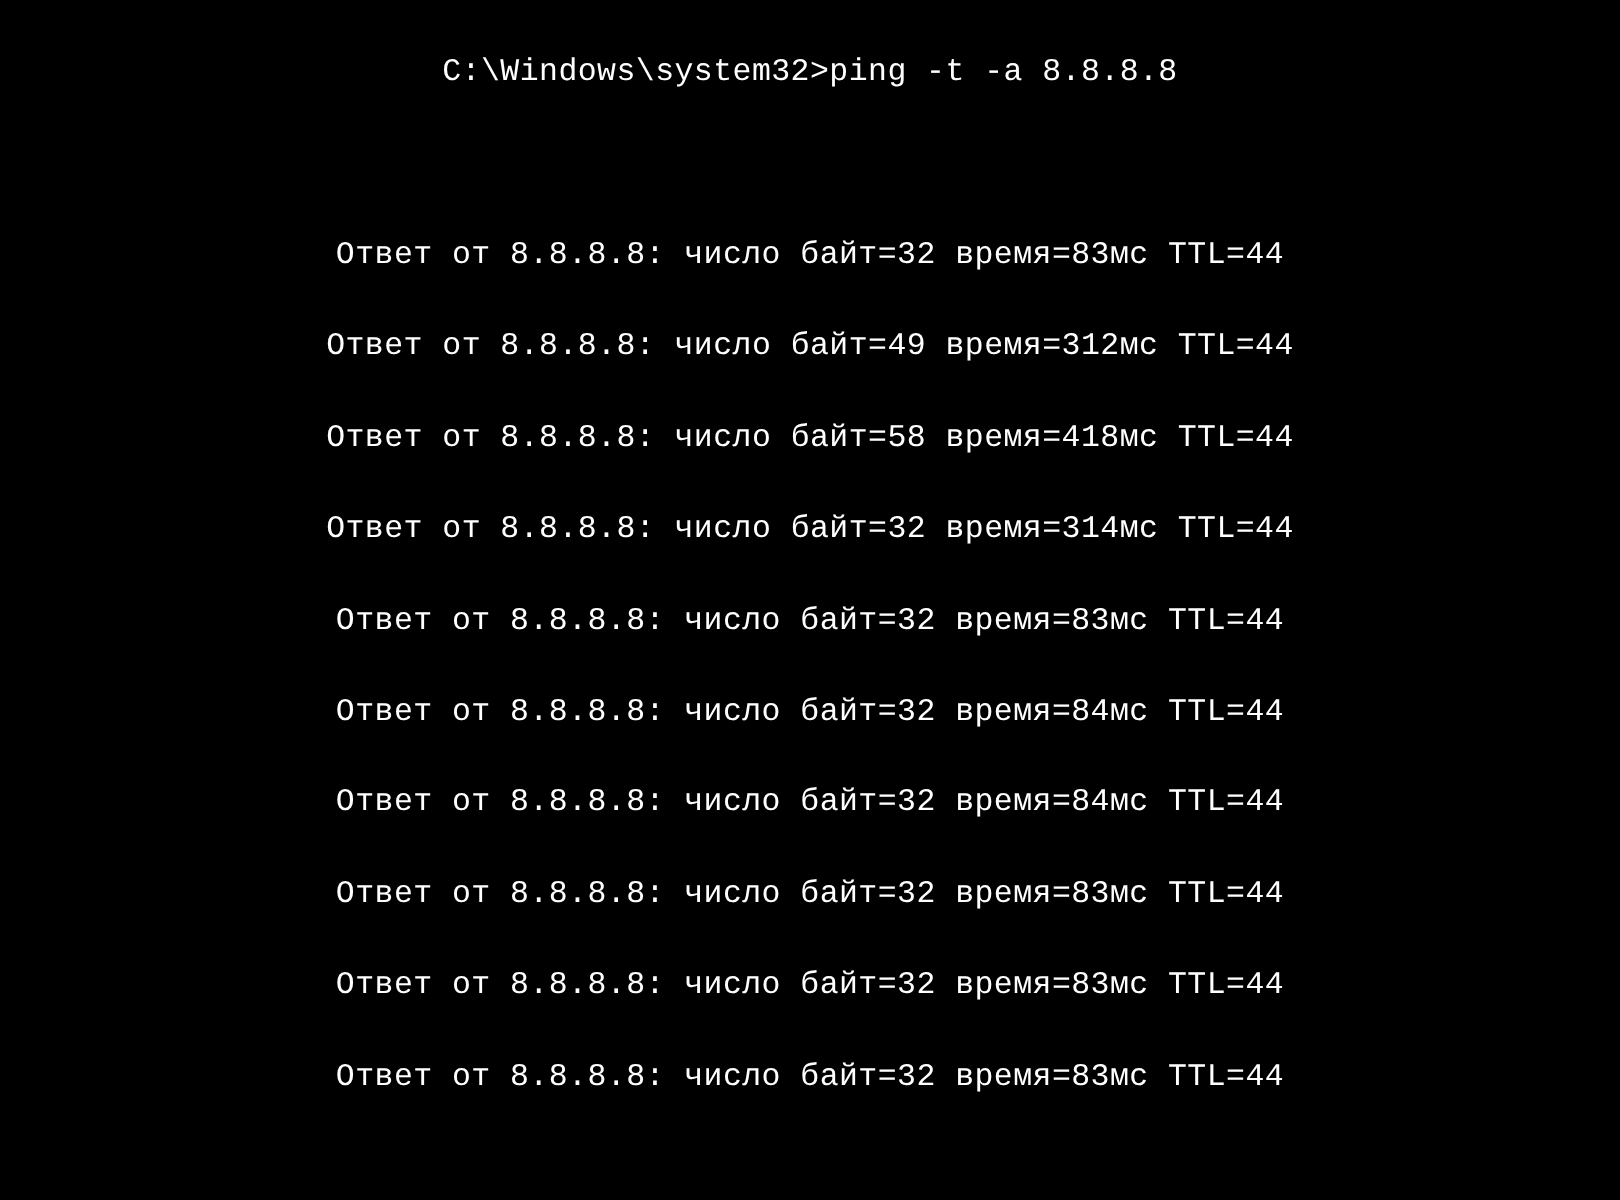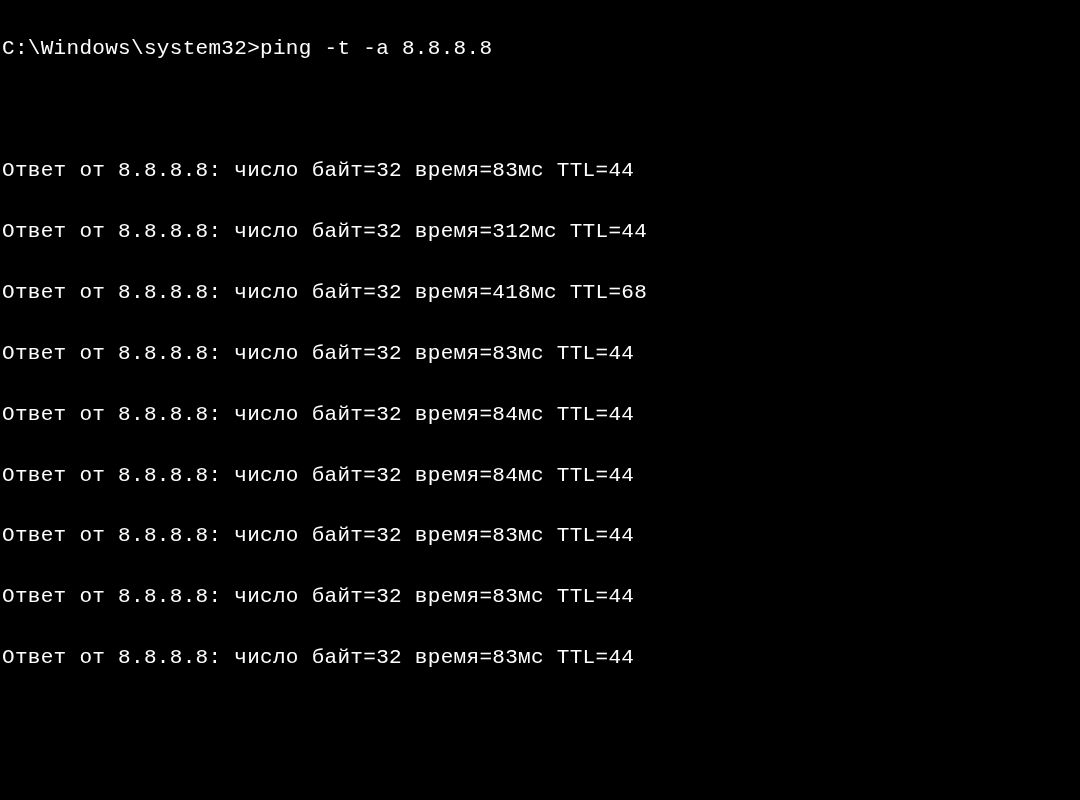--- a/index.html
+++ b/index.html
@@ -17,31 +17,33 @@
       width: 1080px;
       height: 800px;
       overflow: hidden;
       letter-spacing: 0.3px;
     }
     .terminal {
       white-space: pre;
     }
     .line {
       display: block;
+      text-align: center;
     }
   </style>
 </head>
 <body>
 
 <div class="terminal">
 <span class="line"><span>C:\Windows\system32&gt;</span><span>ping -t -a 8.8.8.8</span></span>
 <span class="line"> </span>
 <span class="line">Ответ от 8.8.8.8: число байт=32 время=83мс TTL=44</span>
-<span class="line">Ответ от 8.8.8.8: число байт=32 время=312мс TTL=44</span>
-<span class="line">Ответ от 8.8.8.8: число байт=32 время=418мс TTL=68</span>
+<span class="line">Ответ от 8.8.8.8: число байт=49 время=312мс TTL=44</span>
+<span class="line">Ответ от 8.8.8.8: число байт=58 время=418мс TTL=44</span>
+<span class="line">Ответ от 8.8.8.8: число байт=32 время=314мс TTL=44</span>
 <span class="line">Ответ от 8.8.8.8: число байт=32 время=83мс TTL=44</span>
 <span class="line">Ответ от 8.8.8.8: число байт=32 время=84мс TTL=44</span>
 <span class="line">Ответ от 8.8.8.8: число байт=32 время=84мс TTL=44</span>
 <span class="line">Ответ от 8.8.8.8: число байт=32 время=83мс TTL=44</span>
 <span class="line">Ответ от 8.8.8.8: число байт=32 время=83мс TTL=44</span>
 <span class="line">Ответ от 8.8.8.8: число байт=32 время=83мс TTL=44</span>
 
 
 
 

